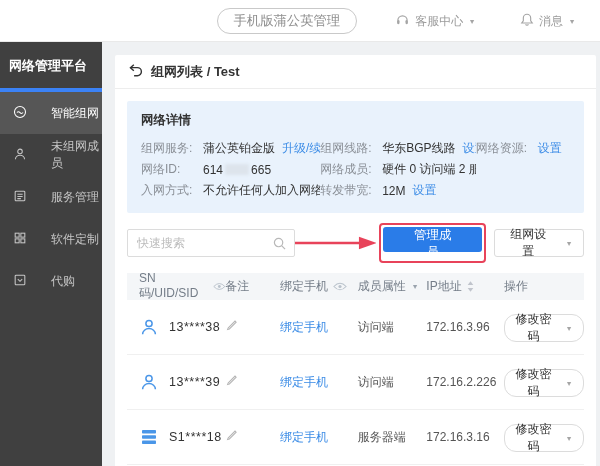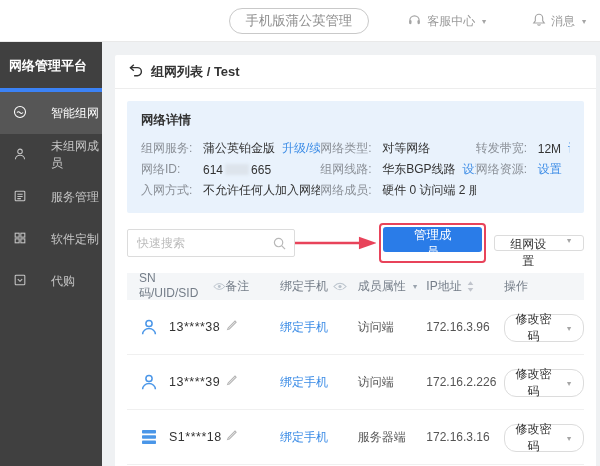--- a/index.html
+++ b/index.html
@@ -6,21 +6,21 @@
   html,body { width:600px; height:466px; overflow:hidden; }
   body { font-family:"Liberation Sans","DejaVu Sans",sans-serif; font-size:12px; color:#333; background:#eff1f3; position:relative; }
 
   
   .topbar { position:absolute; top:0; left:0; right:0; height:42px; background:#fff; border-bottom:1px solid #e9e9e9; z-index:3; }
   .logo-block { position:absolute; left:0; top:0; width:102px; height:42px; background:#3b3b3b; display:flex; align-items:center; padding-left:13px; gap:6px; }
   .logo-circle { width:19px; height:19px; background:#fff; border-radius:50%; position:relative; flex:0 0 auto; }
   .logo-inner { position:absolute; right:2px; bottom:2px; width:11px; height:11px; background:#3b3b3b; border-radius:50%; }
   .logo-dot { position:absolute; left:2px; top:2px; width:3.5px; height:3.5px; background:#fff; border-radius:50%; }
   .logo-text { color:#fff; font-size:16px; font-weight:bold; letter-spacing:1px; }
-  .topbar-right { position:absolute; right:12px; top:0; height:42px; display:flex; align-items:center; color:#9a9a9a; }
+  .topbar-right { position:absolute; right:24px; top:0; height:42px; display:flex; align-items:center; color:#9a9a9a; }
   .pill-btn { border:1px solid #c9c9c9; border-radius:14px; height:26px; padding:0 16px; display:flex; align-items:center; color:#8f8f8f; background:#fff; margin-right:38px; cursor:pointer; }
   .tb-group { display:flex; align-items:center; gap:5px; margin-right:44px; cursor:pointer; }
   .tb-group:last-child { margin-right:0; }
   .caret { font-size:8px; color:#a5a5a5; transform:scale(.9); }
 
   
   .sidebar { position:absolute; left:0; top:42px; bottom:0; width:102px; background:#404040; }
   .sb-title { color:#fff; font-size:13px; font-weight:bold; padding:15px 0 13px 9px; border-bottom:4px solid #3b82f6; }
   .sb-item { height:42px; display:flex; align-items:center; gap:24px; padding-left:13px; color:#c6c6c6; font-size:12px; cursor:pointer; }
   .sb-item.active { background:#565656; color:#fff; }
@@ -45,21 +45,21 @@
   
   .toolbar { margin:0 12px 10px; display:flex; align-items:center; }
   .search { position:relative; }
   .search input { width:168px; height:28px; border:1px solid #dcdcdc; border-radius:2px; padding:0 28px 0 9px; font-size:12px; color:#333; outline:none; font-family:inherit; }
   .search input::placeholder { color:#bcbcbc; }
   .search svg { position:absolute; right:9px; top:8px; }
   .spacer { flex:1; }
   .anno-arrow { margin-right:3px; }
   .redbox { border:2px solid #e8435a; border-radius:4px; padding:2px; margin-right:8px; }
   .btn-primary { background:#2a7ce8; color:#fff; border:none; height:25px; padding:0 26px; border-radius:3px; font-size:12.5px; cursor:pointer; font-family:inherit; }
-  .btn-drop { background:#fff; border:1px solid #dcdcdc; border-radius:3px; height:16px; padding:0 10px; display:flex; gap:14px; color:#333; font-size:12px; cursor:pointer; font-family:inherit; }
+  .btn-drop { background:#fff; border:1px solid #dcdcdc; border-radius:3px; height:28px; padding:0 10px; display:flex; align-items:center; gap:14px; color:#333; font-size:12px; cursor:pointer; font-family:inherit; }
 
   
   .tbl { margin:0 12px; }
   .thead { display:flex; align-items:center; background:#f4f6f8; height:27px; color:#747d88; }
   .trow { display:flex; align-items:center; height:55px; border-bottom:1px solid #f0f0f0; }
   .c1 { flex:0 0 21.5%; display:flex; align-items:center; gap:10px; padding-left:12px; }
   .c2 { flex:0 0 12%; }
   .c3 { flex:0 0 17%; }
   .c4 { flex:0 0 15%; }
   .c5 { flex:0 0 17%; }
@@ -194,24 +194,20 @@
           <span class="fvalue">614</span>
           <span class="redact"></span>
           <span class="fvalue">665</span>
         </div>
         <div class="field">
           <span class="flabel">入网方式:</span>
           <span class="fvalue">不允许任何人加入网络</span>
 
         </div>
         <div class="field">
-          <span class="flabel">网络类型:</span>
-          <span class="fvalue">对等网络</span>
-        </div>
-        <div class="field">
           <span class="flabel">组网线路:</span>
           <span class="fvalue">华东BGP线路</span>
           <a class="flink">设置</a>
         </div>
         <div class="field">
           <span class="flabel">网络成员:</span>
           <span class="fvalue">硬件 0 访问端 2 服务器端 2</span>
         </div>
         <div class="field">
           <span class="flabel">转发带宽:</span>

